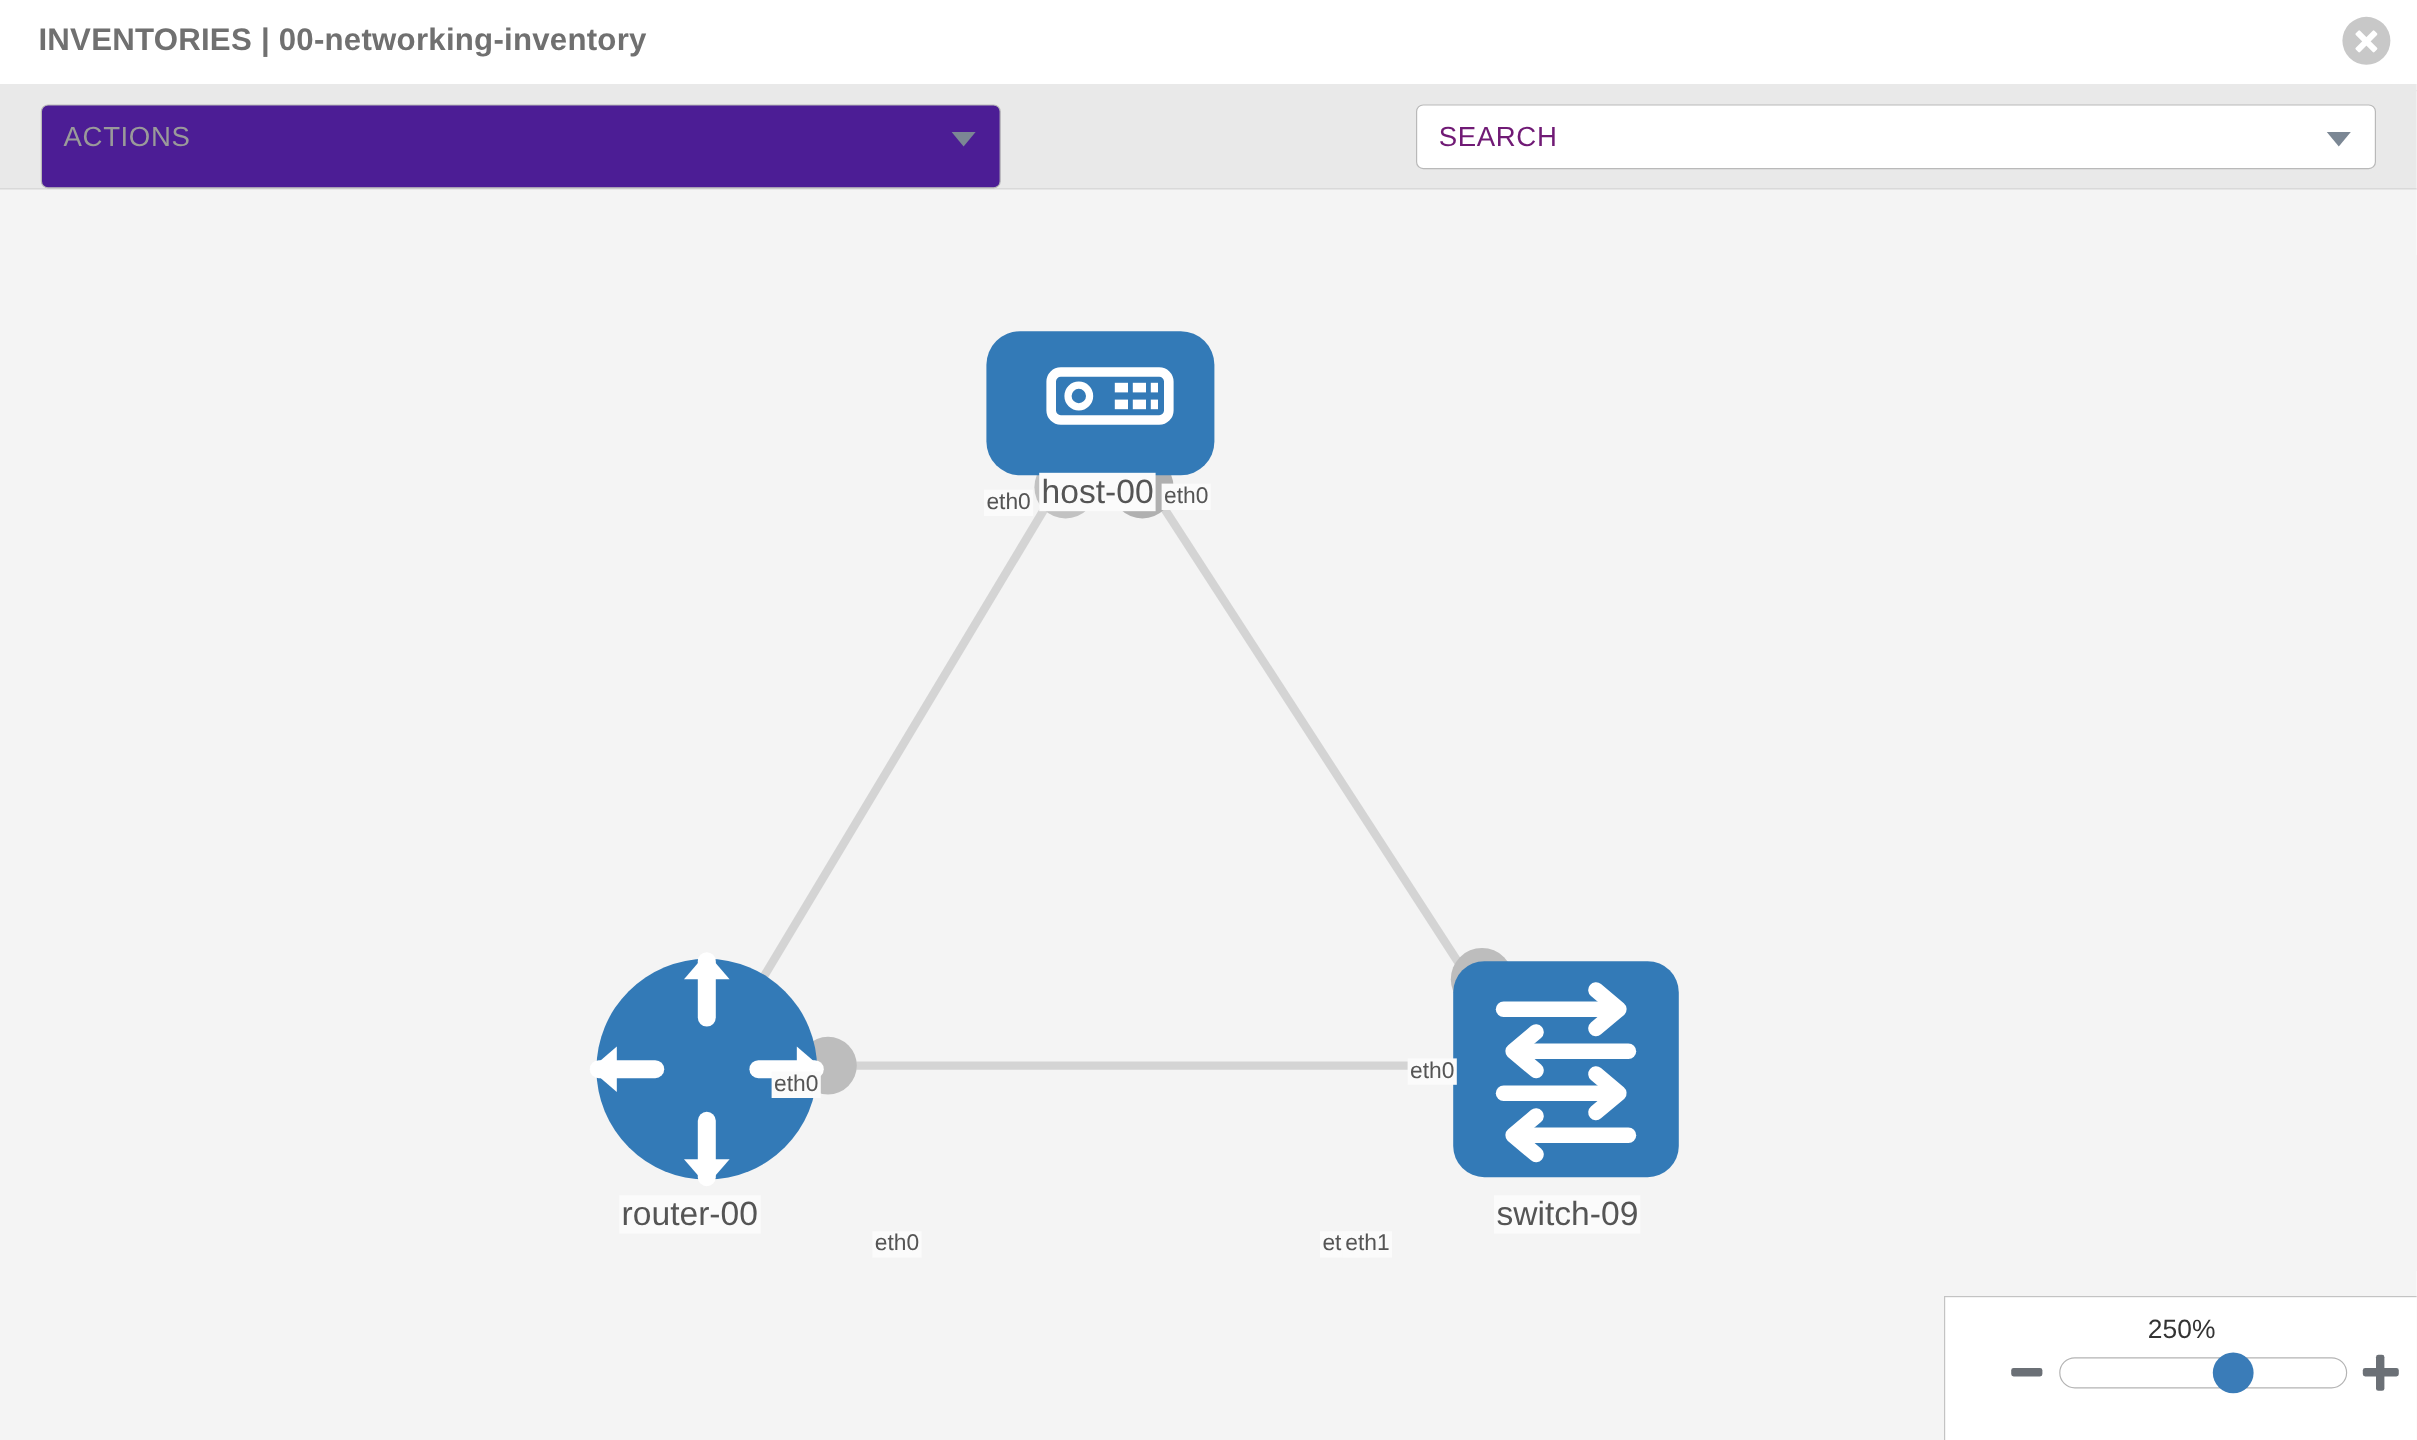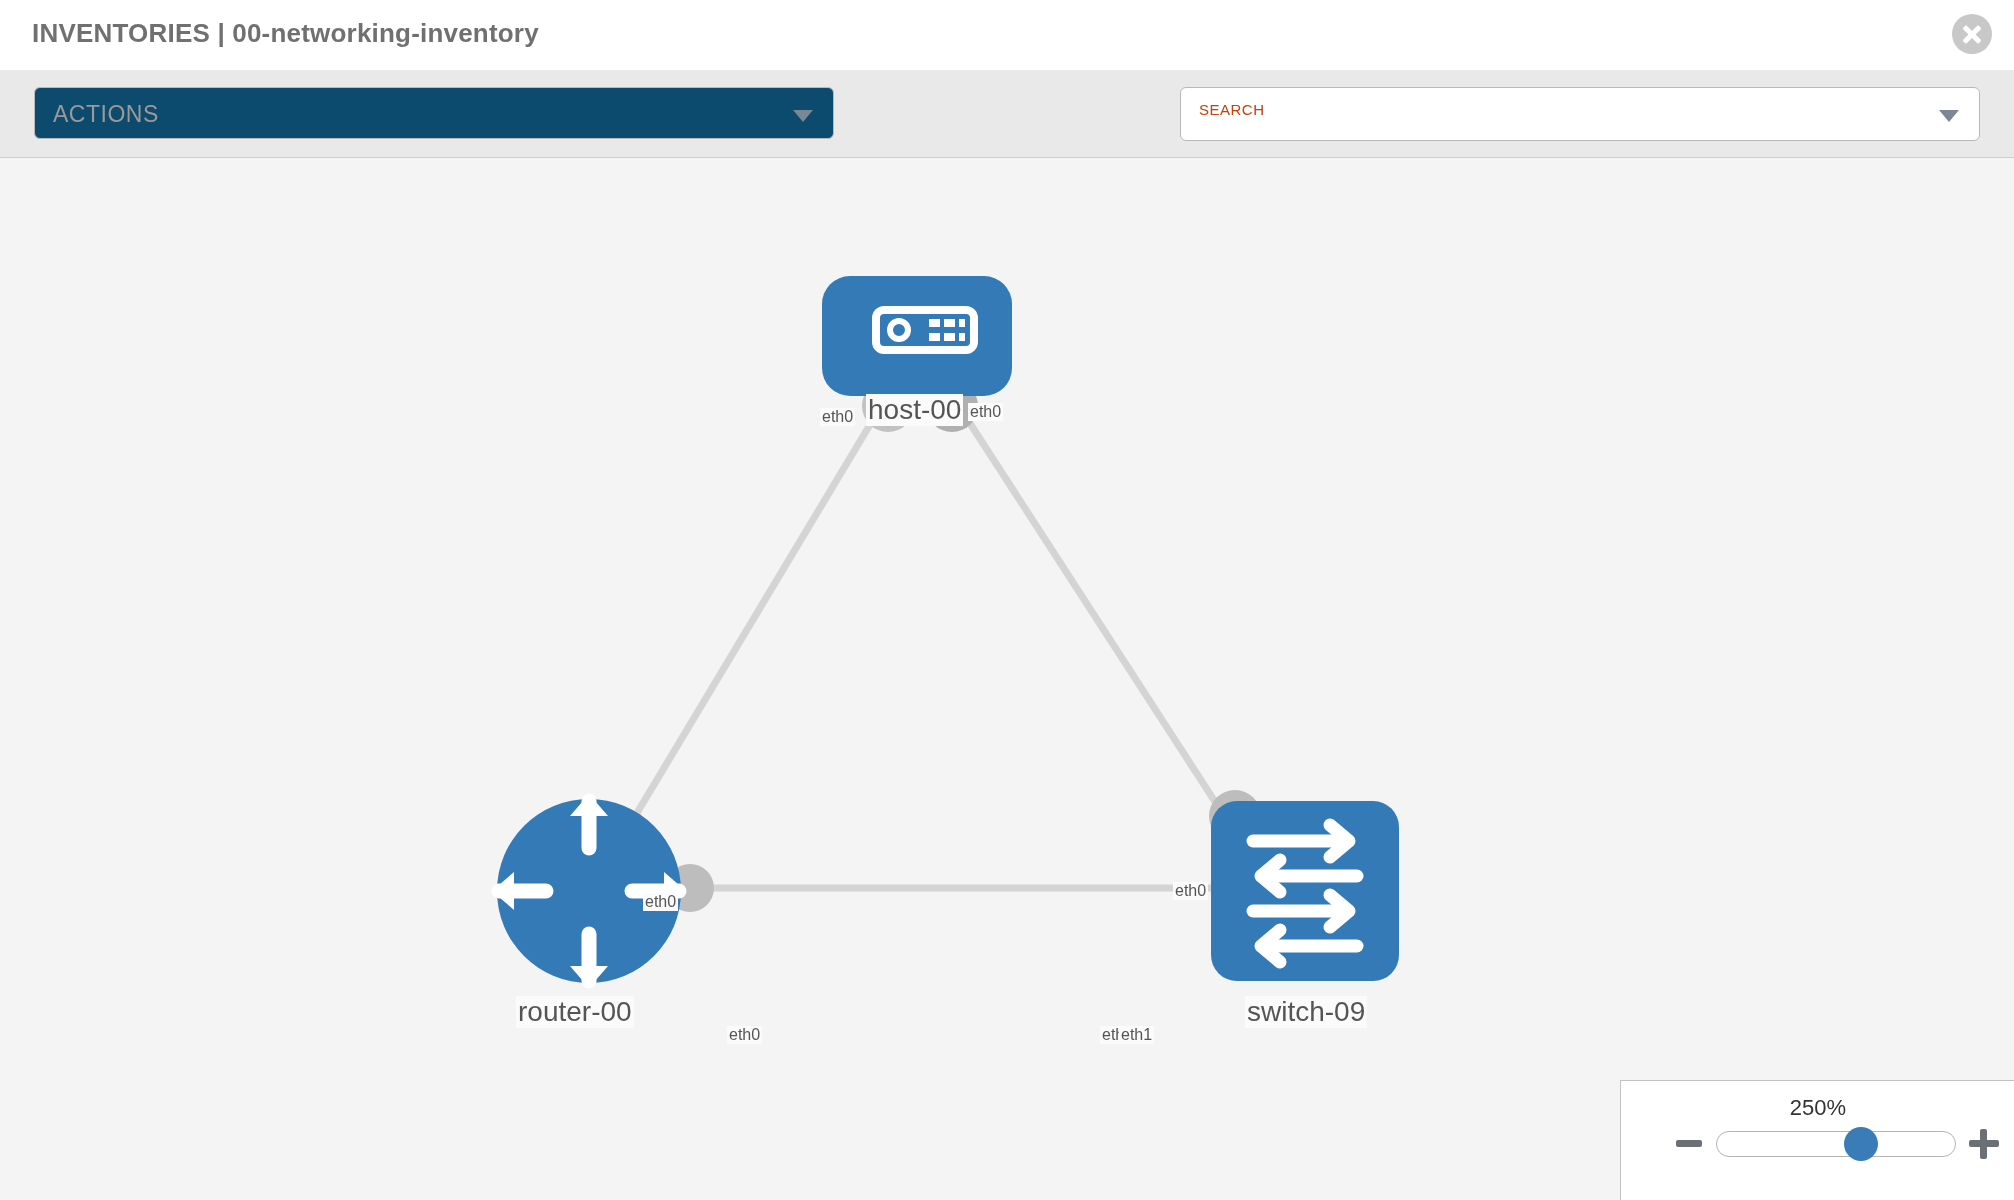--- a/index.html
+++ b/index.html
@@ -65,22 +65,22 @@
     height: 88px;
     background: #e9e9e9;
     border-bottom: 1px solid #cfcfcf;
     box-sizing: border-box;
   }
   .actions-select {
     position: absolute;
     left: 34px;
     top: 17px;
     width: 800px;
-    height: 52px;
-    background: #0c4a6e;
+    height: 70px;
+    background: #4c1d95;
     border: 1px solid #b9b9b9;
     border-radius: 6px;
     box-sizing: border-box;
     cursor: pointer;
   }
   .actions-select .label {
     position: absolute;
     left: 18px;
     top: 13px;
     font-size: 23px;
@@ -114,22 +114,22 @@
     height: 54px;
     background: #ffffff;
     border: 1px solid #b9b9b9;
     border-radius: 6px;
     box-sizing: border-box;
   }
   .search-box .ph {
     position: absolute;
     left: 18px;
     top: 13px;
-    font-size: 15px;
-    color: #c2410c;
+    font-size: 23px;
+    color: #701a75;
     letter-spacing: 0.5px;
   }
   .search-box .caret { right: 20px; top: 22px; }
 
   
   .canvas {
     position: absolute;
     left: 0; top: 158px;
     width: 2014px;
     height: 1042px;
@@ -145,21 +145,21 @@
   .node-label {
     position: absolute;
     font-size: 28px;
     color: #555555;
     background: #fbfbfb;
     white-space: nowrap;
     padding: 0 2px;
   }
   .if-label {
     position: absolute;
-    font-size: 16px;
+    font-size: 19px;
     color: #555555;
     background: #fbfbfb;
     white-space: nowrap;
     padding: 0 2px;
   }
 
   
   .zoom-panel {
     position: absolute;
     left: 1620px;

